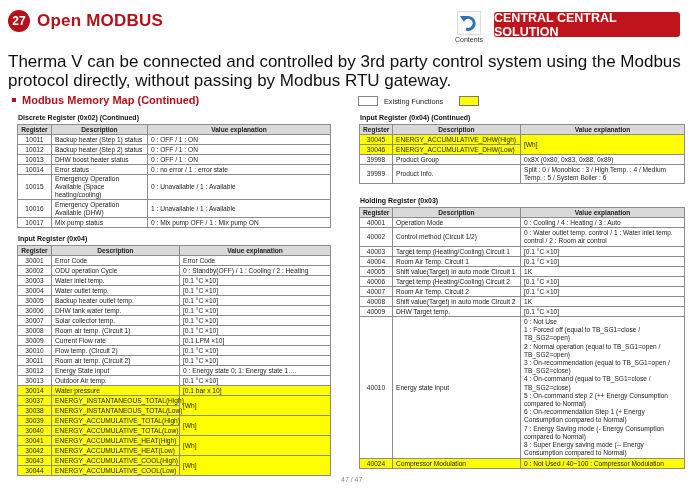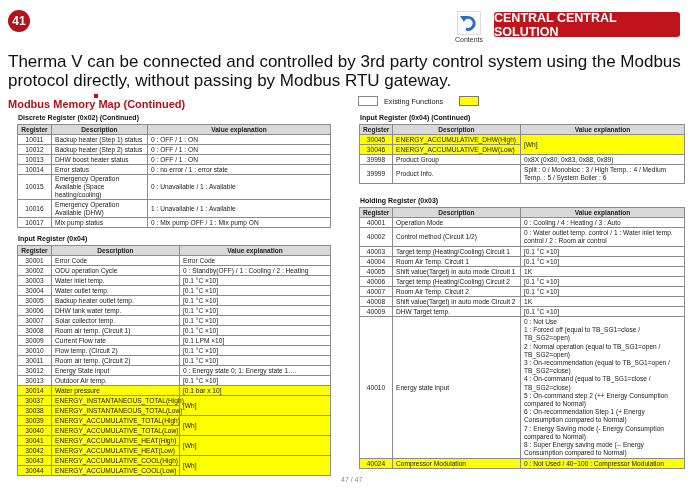--- a/index.html
+++ b/index.html
@@ -9,38 +9,39 @@
   .sec-badge { width:22px; height:22px; border-radius:50%; background:#b5111a; color:#fff;
                font-weight:bold; font-size:12px; display:flex; align-items:center; justify-content:center; }
   .page-title { color:#b5111a; font-weight:bold; font-size:17px; margin-left:7px; letter-spacing:0.2px; }
   .contents-btn { position:absolute; left:452px; top:11px; width:34px; height:34px; text-align:center; cursor:pointer; }
   .contents-btn .ico { width:22px; height:22px; margin:0 auto; border:1px solid #dcdcdc; background:#fafafa; }
   .contents-btn .lbl { font-size:7px; color:#333; margin-top:1px; }
   .ccs-btn { position:absolute; left:494px; top:12px; width:186px; height:25px; background:#c0141c;
              border-radius:3px; color:#fff; font-weight:bold; font-size:12.5px; display:flex;
              align-items:center; justify-content:center; }
   .intro { position:absolute; left:8px; top:52px; width:680px; font-size:17px; line-height:19px; color:#111; }
-  .subhead { position:absolute; left:8px; top:94px; font-size:11px; font-weight:bold; color:#b5111a; display:flex; align-items:center;flex-direction:column; }
+  .subhead { position:absolute; left:8px; top:94px; font-size:11px; font-weight:bold; color:#b5111a; display:flex; align-items:center; }
   .subhead .sq { width:4px; height:4px; background:#b5111a; margin:0 6px 0 4px; }
   .legend { position:absolute; left:358px; top:96px; display:flex; align-items:center; font-size:7.3px; color:#222; }
   .legend .box { width:18px; height:8px; border:1px solid #888; margin-right:6px; }
   .legend .box.yel { background:#ffff00; border-color:#777; margin-left:16px; }
   .tcap { position:absolute; font-size:7px; font-weight:bold; color:#111; }
   table.reg { position:absolute; border-collapse:collapse; font-size:6.6px; color:#222; table-layout:fixed; }
   table.reg th { background:#d9d9d9; font-weight:bold; border:1px solid #8c8c8c; padding:0 3px; height:9px; text-align:center; }
   table.reg td { border:1px solid #8c8c8c; padding:0 3px; line-height:8px; vertical-align:middle; }
   table.reg td.num { text-align:center; }
   table.reg tr.new td { background:#ffff00; }
   .pgnum { position:absolute; left:341px; top:476px; font-size:7px; color:#888; }
 </style>
 </head>
 <body>
 
 <div class="hdr-title">
-  <div class="sec-badge">41</div>
+  <div class="sec-badge">27</div>
+  <div class="page-title">Open MODBUS</div>
 </div>
 
 <div class="contents-btn">
   <div class="ico">
     <svg width="22" height="22" viewBox="0 0 22 22">
       <path d="M6 7 A6 6 0 1 1 8 17" fill="none" stroke="#2a6fb8" stroke-width="3"></path>
       <polygon points="2,4 9,4 6,10" fill="#2a6fb8"></polygon>
     </svg>
   </div>
   <div class="lbl">Contents</div>

